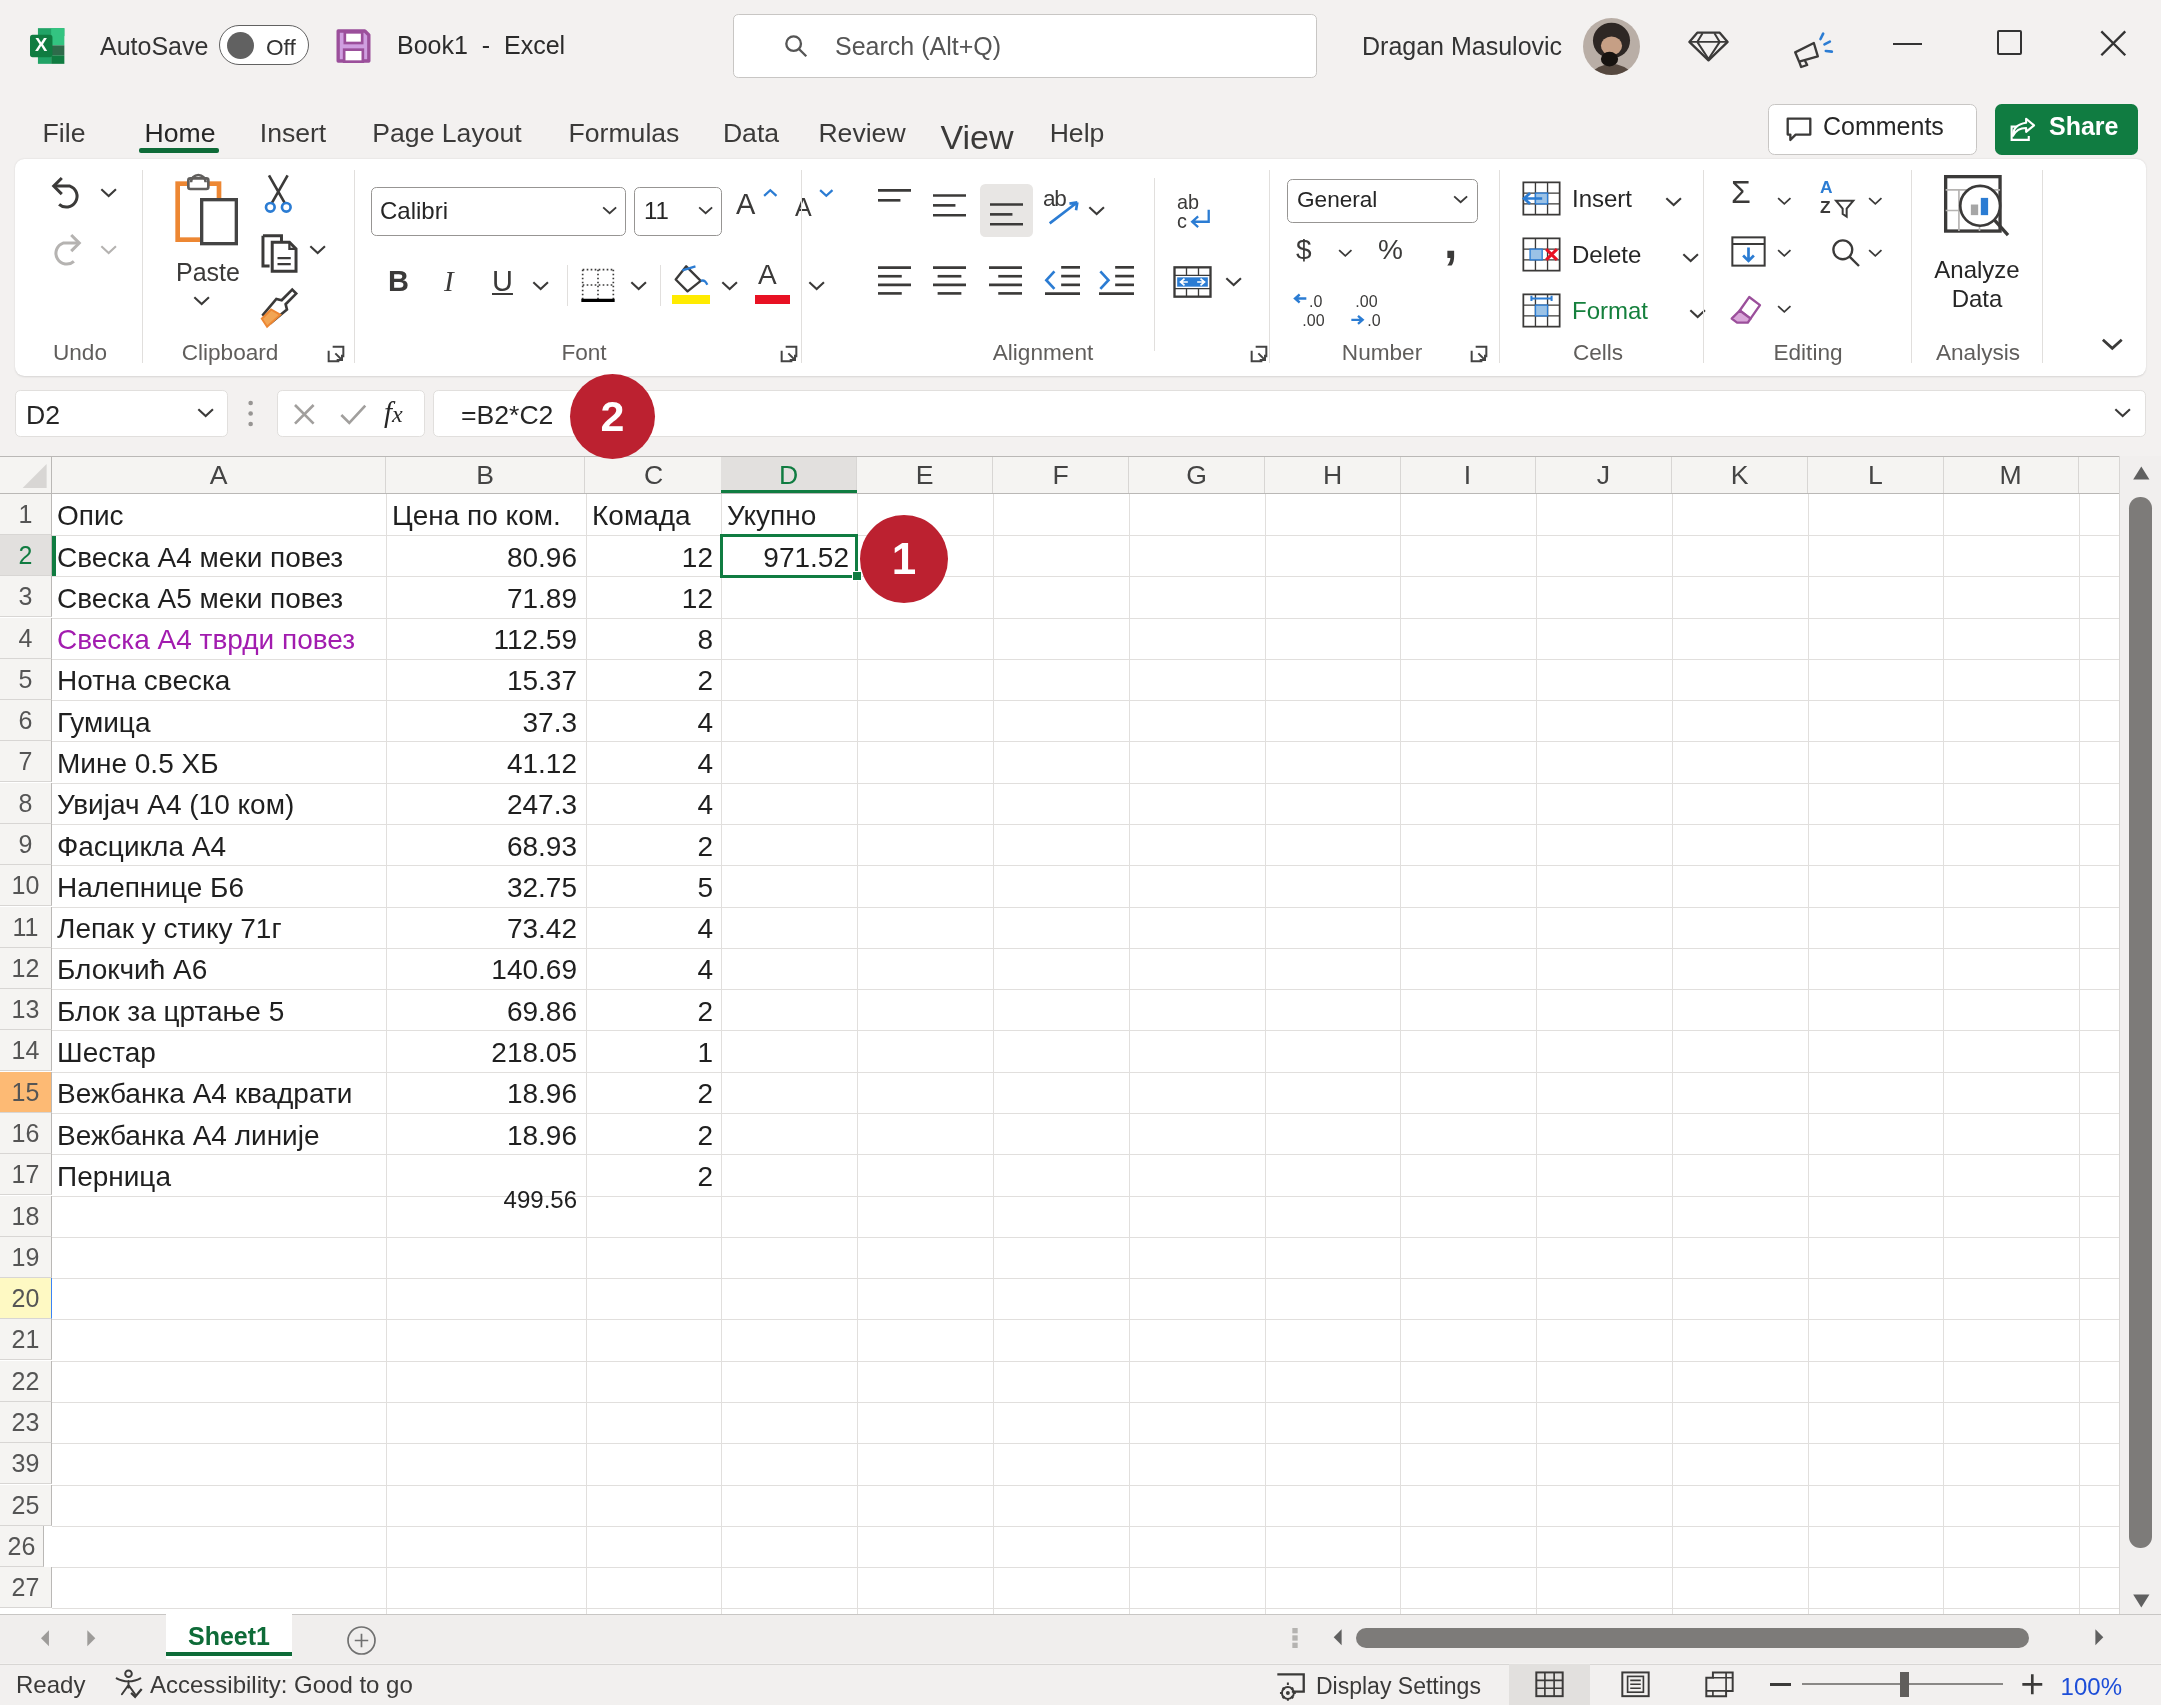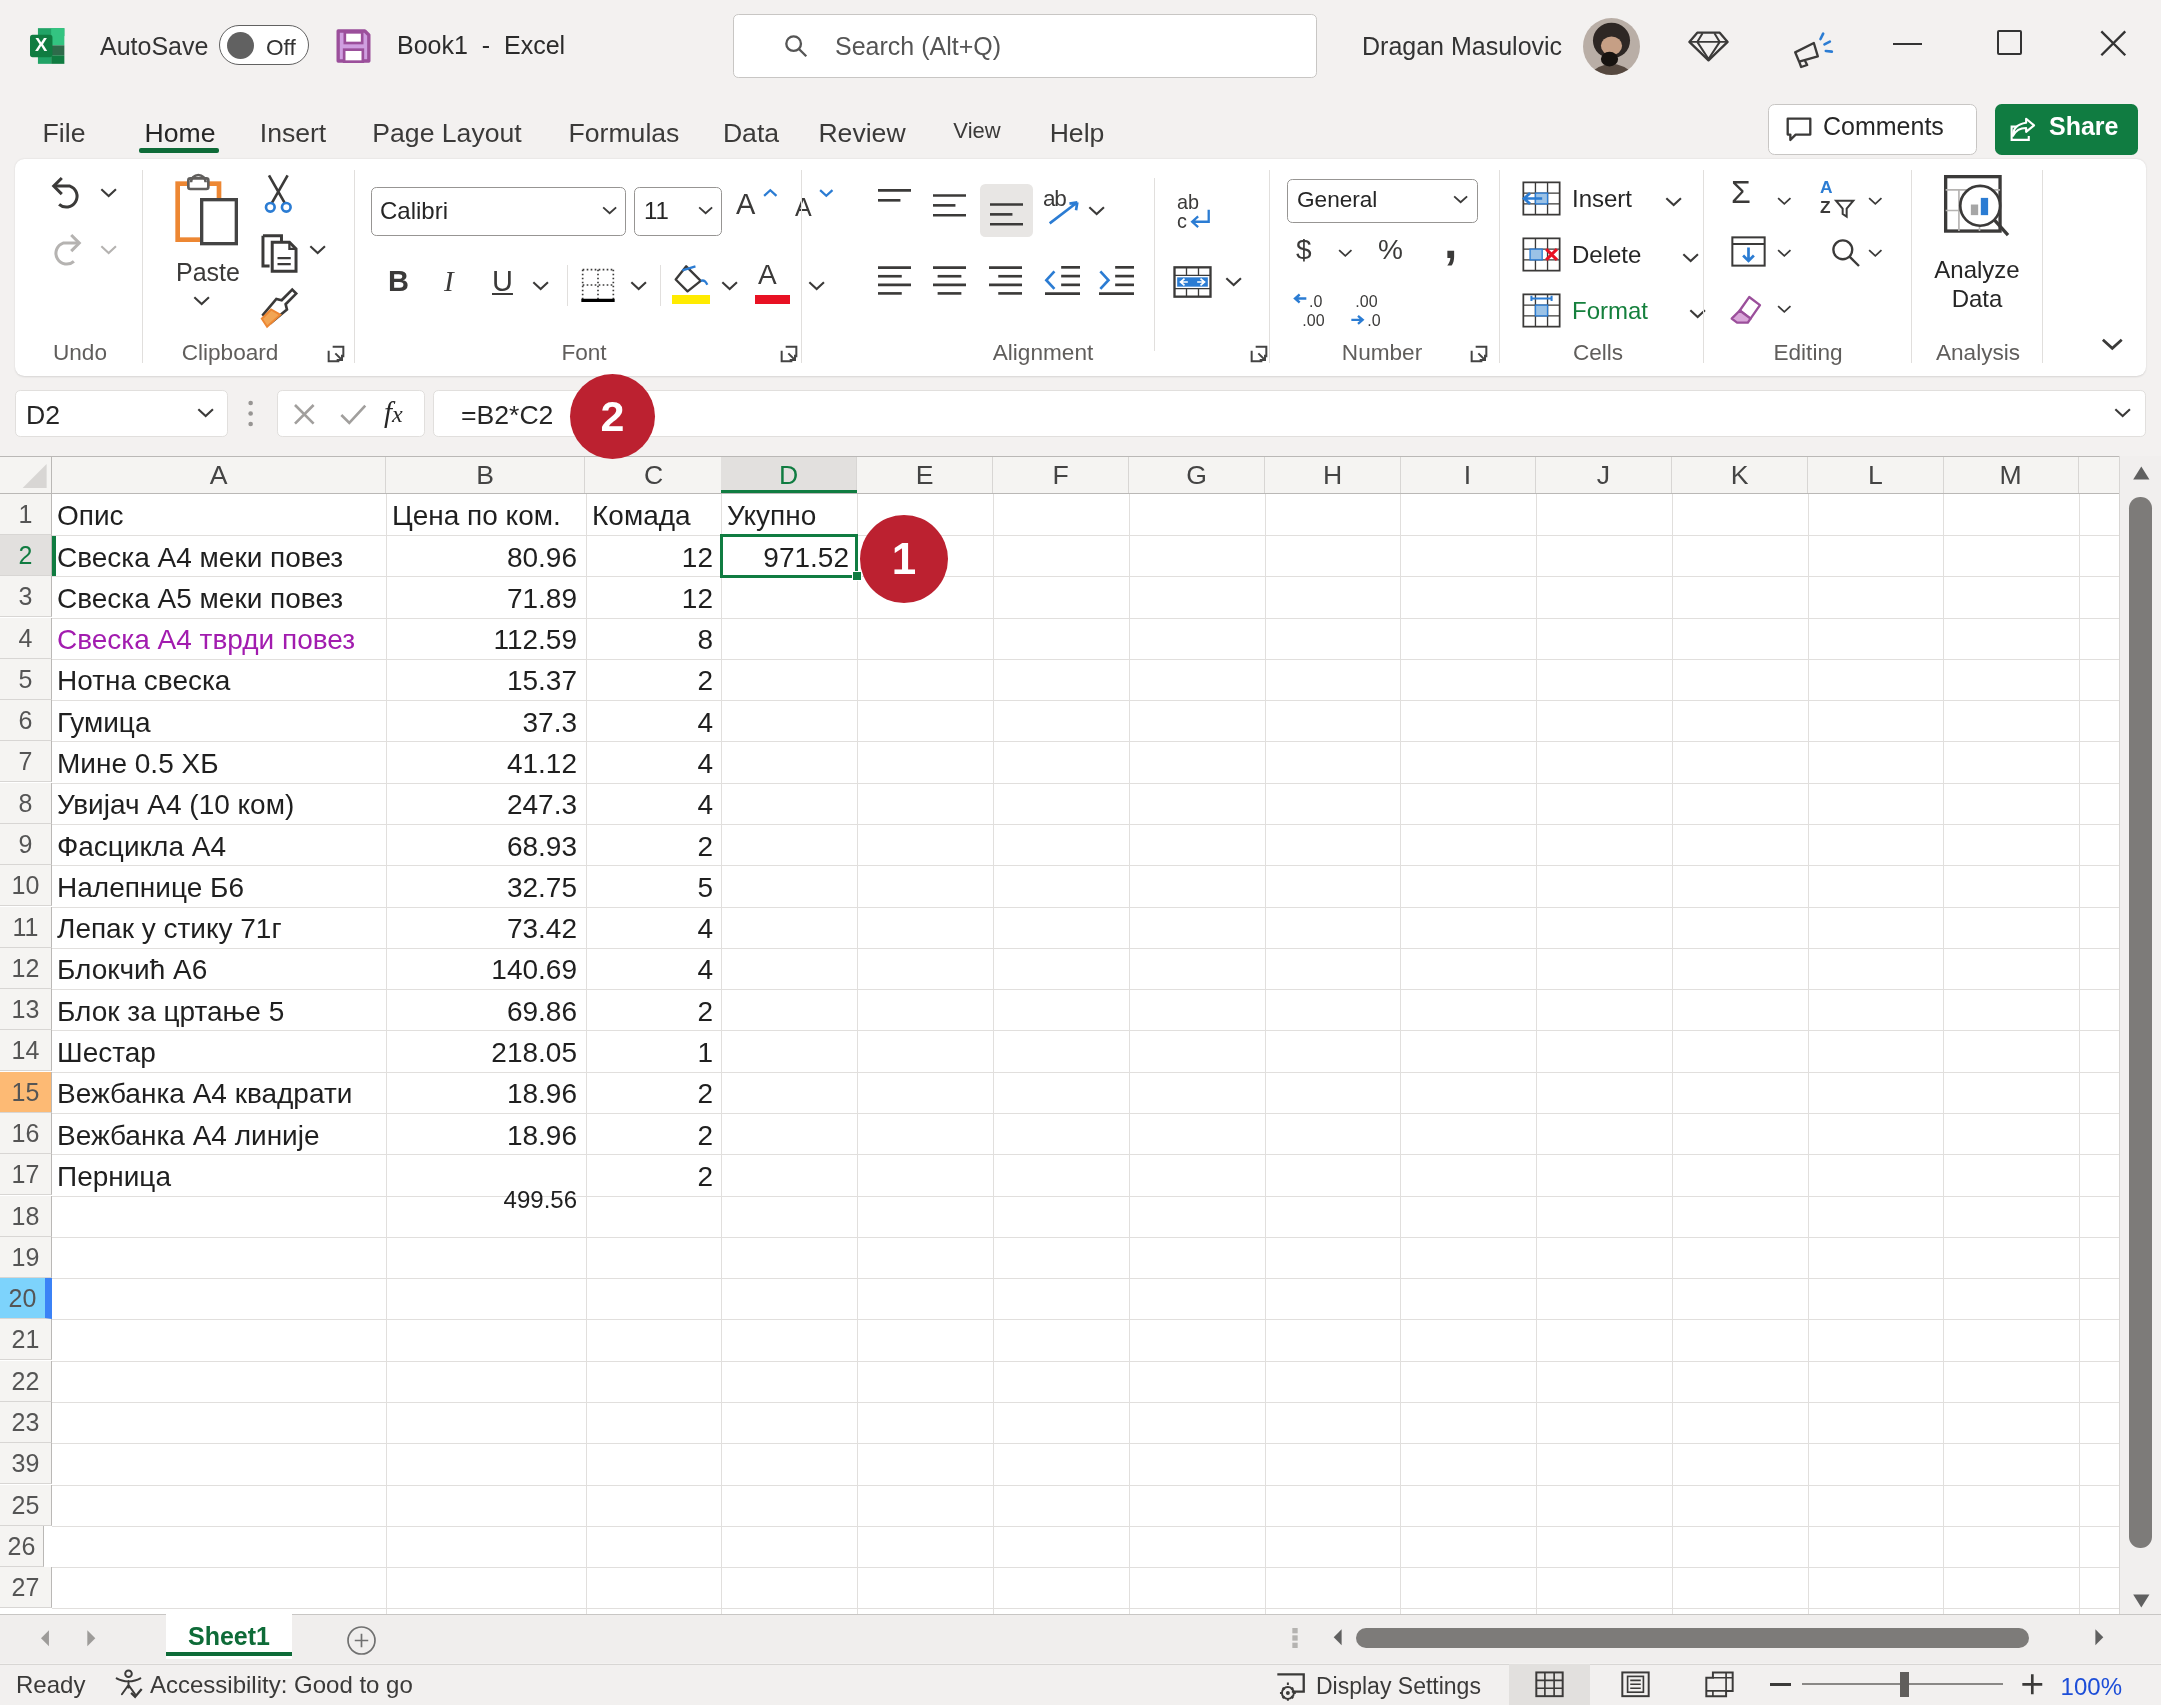--- a/index.html
+++ b/index.html
@@ -63,21 +63,21 @@
 <svg class="ab" style="left:2100px;top:30px" width="26.6" height="26.6" viewBox="0 0 40 40">
 <path d="M2 2 L38 38 M38 2 L2 38" stroke="#333" stroke-width="3.5"></path>
   </svg>
 <div class="txt" style="left:64px;top:118px;font-size:26.6px;color:#3b3a39;transform:translateX(-50%)">File</div>
 <div class="txt" style="left:180px;top:118px;font-size:26.6px;color:#262626;transform:translateX(-50%)">Home</div>
 <div class="txt" style="left:293px;top:118px;font-size:26.6px;color:#3b3a39;transform:translateX(-50%)">Insert</div>
 <div class="txt" style="left:447px;top:118px;font-size:26.6px;color:#3b3a39;transform:translateX(-50%)">Page Layout</div>
 <div class="txt" style="left:624px;top:118px;font-size:26.6px;color:#3b3a39;transform:translateX(-50%)">Formulas</div>
 <div class="txt" style="left:751px;top:118px;font-size:26.6px;color:#3b3a39;transform:translateX(-50%)">Data</div>
 <div class="txt" style="left:862px;top:118px;font-size:26.6px;color:#3b3a39;transform:translateX(-50%)">Review</div>
-<div class="txt" style="left:977px;top:118px;font-size:22px;color:#3b3a39;transform:translateX(-50%)">View</div>
+<div class="txt" style="left:977px;top:118px;font-size:34px;color:#3b3a39;transform:translateX(-50%)">View</div>
 <div class="txt" style="left:1077px;top:118px;font-size:26.6px;color:#3b3a39;transform:translateX(-50%)">Help</div>
 <div class="ab" style="left:139px;top:148px;width:80px;height:4.7px;background:#0e6b38;border-radius:2px"></div>
 <div class="ab" style="left:1768px;top:104px;width:209px;height:51px;background:#fff;border:1.3px solid #c8c6c4;border-radius:6.6px;box-sizing:border-box"></div>
 <svg class="ab" style="left:1785px;top:116px" width="28" height="26.6" viewBox="0 0 42 40">
 <path d="M4 4 h34 v24 h-22 l-8 8 v-8 h-4 z" fill="none" stroke="#3b3a39" stroke-width="3.5" stroke-linejoin="round"></path>
 </svg>
 <div class="txt" style="left:1823px;top:112px;font-size:25px;color:#262626">Comments</div>
 <div class="ab" style="left:1995px;top:104px;width:143px;height:51px;background:#107c41;border-radius:6.6px"></div>
 <svg class="ab" style="left:2009px;top:116px" width="29" height="26.6" viewBox="0 0 44 40">
 <path d="M26 4 l12 10 l-12 10 v-6 c-10 0 -16 4 -20 12 c0 -12 6 -18 20 -20 z" fill="none" stroke="#fff" stroke-width="3.2" stroke-linejoin="round"></path>
@@ -436,21 +436,21 @@
 <div class="ab" style="left:0px;top:865px;width:52px;height:41px;background:#f5f4f2;border-right:1px solid #bab8b6;border-bottom:1px solid #d8d6d4;box-sizing:border-box;color:#555;font-size:25px;display:flex;align-items:center;justify-content:center">10</div>
 <div class="ab" style="left:0px;top:907px;width:52px;height:41px;background:#f5f4f2;border-right:1px solid #bab8b6;border-bottom:1px solid #d8d6d4;box-sizing:border-box;color:#555;font-size:25px;display:flex;align-items:center;justify-content:center">11</div>
 <div class="ab" style="left:0px;top:948px;width:52px;height:41px;background:#f5f4f2;border-right:1px solid #bab8b6;border-bottom:1px solid #d8d6d4;box-sizing:border-box;color:#555;font-size:25px;display:flex;align-items:center;justify-content:center">12</div>
 <div class="ab" style="left:0px;top:989px;width:52px;height:41px;background:#f5f4f2;border-right:1px solid #bab8b6;border-bottom:1px solid #d8d6d4;box-sizing:border-box;color:#555;font-size:25px;display:flex;align-items:center;justify-content:center">13</div>
 <div class="ab" style="left:0px;top:1030px;width:52px;height:41px;background:#f5f4f2;border-right:1px solid #bab8b6;border-bottom:1px solid #d8d6d4;box-sizing:border-box;color:#555;font-size:25px;display:flex;align-items:center;justify-content:center">14</div>
 <div class="ab" style="left:0px;top:1072px;width:52px;height:41px;background:#fdba74;border-right:1px solid #bab8b6;border-bottom:1px solid #d8d6d4;box-sizing:border-box;color:#555;font-size:25px;display:flex;align-items:center;justify-content:center">15</div>
 <div class="ab" style="left:0px;top:1113px;width:52px;height:41px;background:#f5f4f2;border-right:1px solid #bab8b6;border-bottom:1px solid #d8d6d4;box-sizing:border-box;color:#555;font-size:25px;display:flex;align-items:center;justify-content:center">16</div>
 <div class="ab" style="left:0px;top:1154px;width:52px;height:41px;background:#f5f4f2;border-right:1px solid #bab8b6;border-bottom:1px solid #d8d6d4;box-sizing:border-box;color:#555;font-size:25px;display:flex;align-items:center;justify-content:center">17</div>
 <div class="ab" style="left:0px;top:1196px;width:52px;height:41px;background:#f5f4f2;border-right:1px solid #bab8b6;border-bottom:1px solid #d8d6d4;box-sizing:border-box;color:#555;font-size:25px;display:flex;align-items:center;justify-content:center">18</div>
 <div class="ab" style="left:0px;top:1237px;width:52px;height:41px;background:#f5f4f2;border-right:1px solid #bab8b6;border-bottom:1px solid #d8d6d4;box-sizing:border-box;color:#555;font-size:25px;display:flex;align-items:center;justify-content:center">19</div>
-<div class="ab" style="left:0px;top:1278px;width:52px;height:41px;background:#7dd3fc;border-right:7px solid #3b82f6;border-bottom:1px solid #d8d6d4;box-sizing:border-box;color:#555;font-size:25px;display:flex;align-items:center;justify-content:center">20</div>
+<div class="ab" style="left:0px;top:1278px;width:52px;height:41px;background:#fef9c3;border-right:1px solid #3b82f6;border-bottom:1px solid #d8d6d4;box-sizing:border-box;color:#555;font-size:25px;display:flex;align-items:center;justify-content:center">20</div>
 <div class="ab" style="left:0px;top:1319px;width:52px;height:41px;background:#f5f4f2;border-right:1px solid #bab8b6;border-bottom:1px solid #d8d6d4;box-sizing:border-box;color:#555;font-size:25px;display:flex;align-items:center;justify-content:center">21</div>
 <div class="ab" style="left:0px;top:1361px;width:52px;height:41px;background:#f5f4f2;border-right:1px solid #bab8b6;border-bottom:1px solid #d8d6d4;box-sizing:border-box;color:#555;font-size:25px;display:flex;align-items:center;justify-content:center">22</div>
 <div class="ab" style="left:0px;top:1402px;width:52px;height:41px;background:#f5f4f2;border-right:1px solid #bab8b6;border-bottom:1px solid #d8d6d4;box-sizing:border-box;color:#555;font-size:25px;display:flex;align-items:center;justify-content:center">23</div>
 <div class="ab" style="left:0px;top:1443px;width:52px;height:41px;background:#f5f4f2;border-right:1px solid #bab8b6;border-bottom:1px solid #d8d6d4;box-sizing:border-box;color:#555;font-size:25px;display:flex;align-items:center;justify-content:center">39</div>
 <div class="ab" style="left:0px;top:1485px;width:52px;height:41px;background:#f5f4f2;border-right:1px solid #bab8b6;border-bottom:1px solid #d8d6d4;box-sizing:border-box;color:#555;font-size:25px;display:flex;align-items:center;justify-content:center">25</div>
 <div class="ab" style="left:0px;top:1526px;width:44px;height:41px;background:#f5f4f2;border-right:1px solid #bab8b6;border-bottom:1px solid #d8d6d4;box-sizing:border-box;color:#555;font-size:25px;display:flex;align-items:center;justify-content:center">26</div>
 <div class="ab" style="left:0px;top:1567px;width:52px;height:41px;background:#f5f4f2;border-right:1px solid #bab8b6;border-bottom:1px solid #d8d6d4;box-sizing:border-box;color:#555;font-size:25px;display:flex;align-items:center;justify-content:center">27</div>
 <div class="ab" style="left:52px;top:535px;width:2067px;height:1px;background:#e1dfdd"></div>
 <div class="ab" style="left:52px;top:576px;width:2067px;height:1px;background:#e1dfdd"></div>
 <div class="ab" style="left:52px;top:618px;width:2067px;height:1px;background:#e1dfdd"></div>

